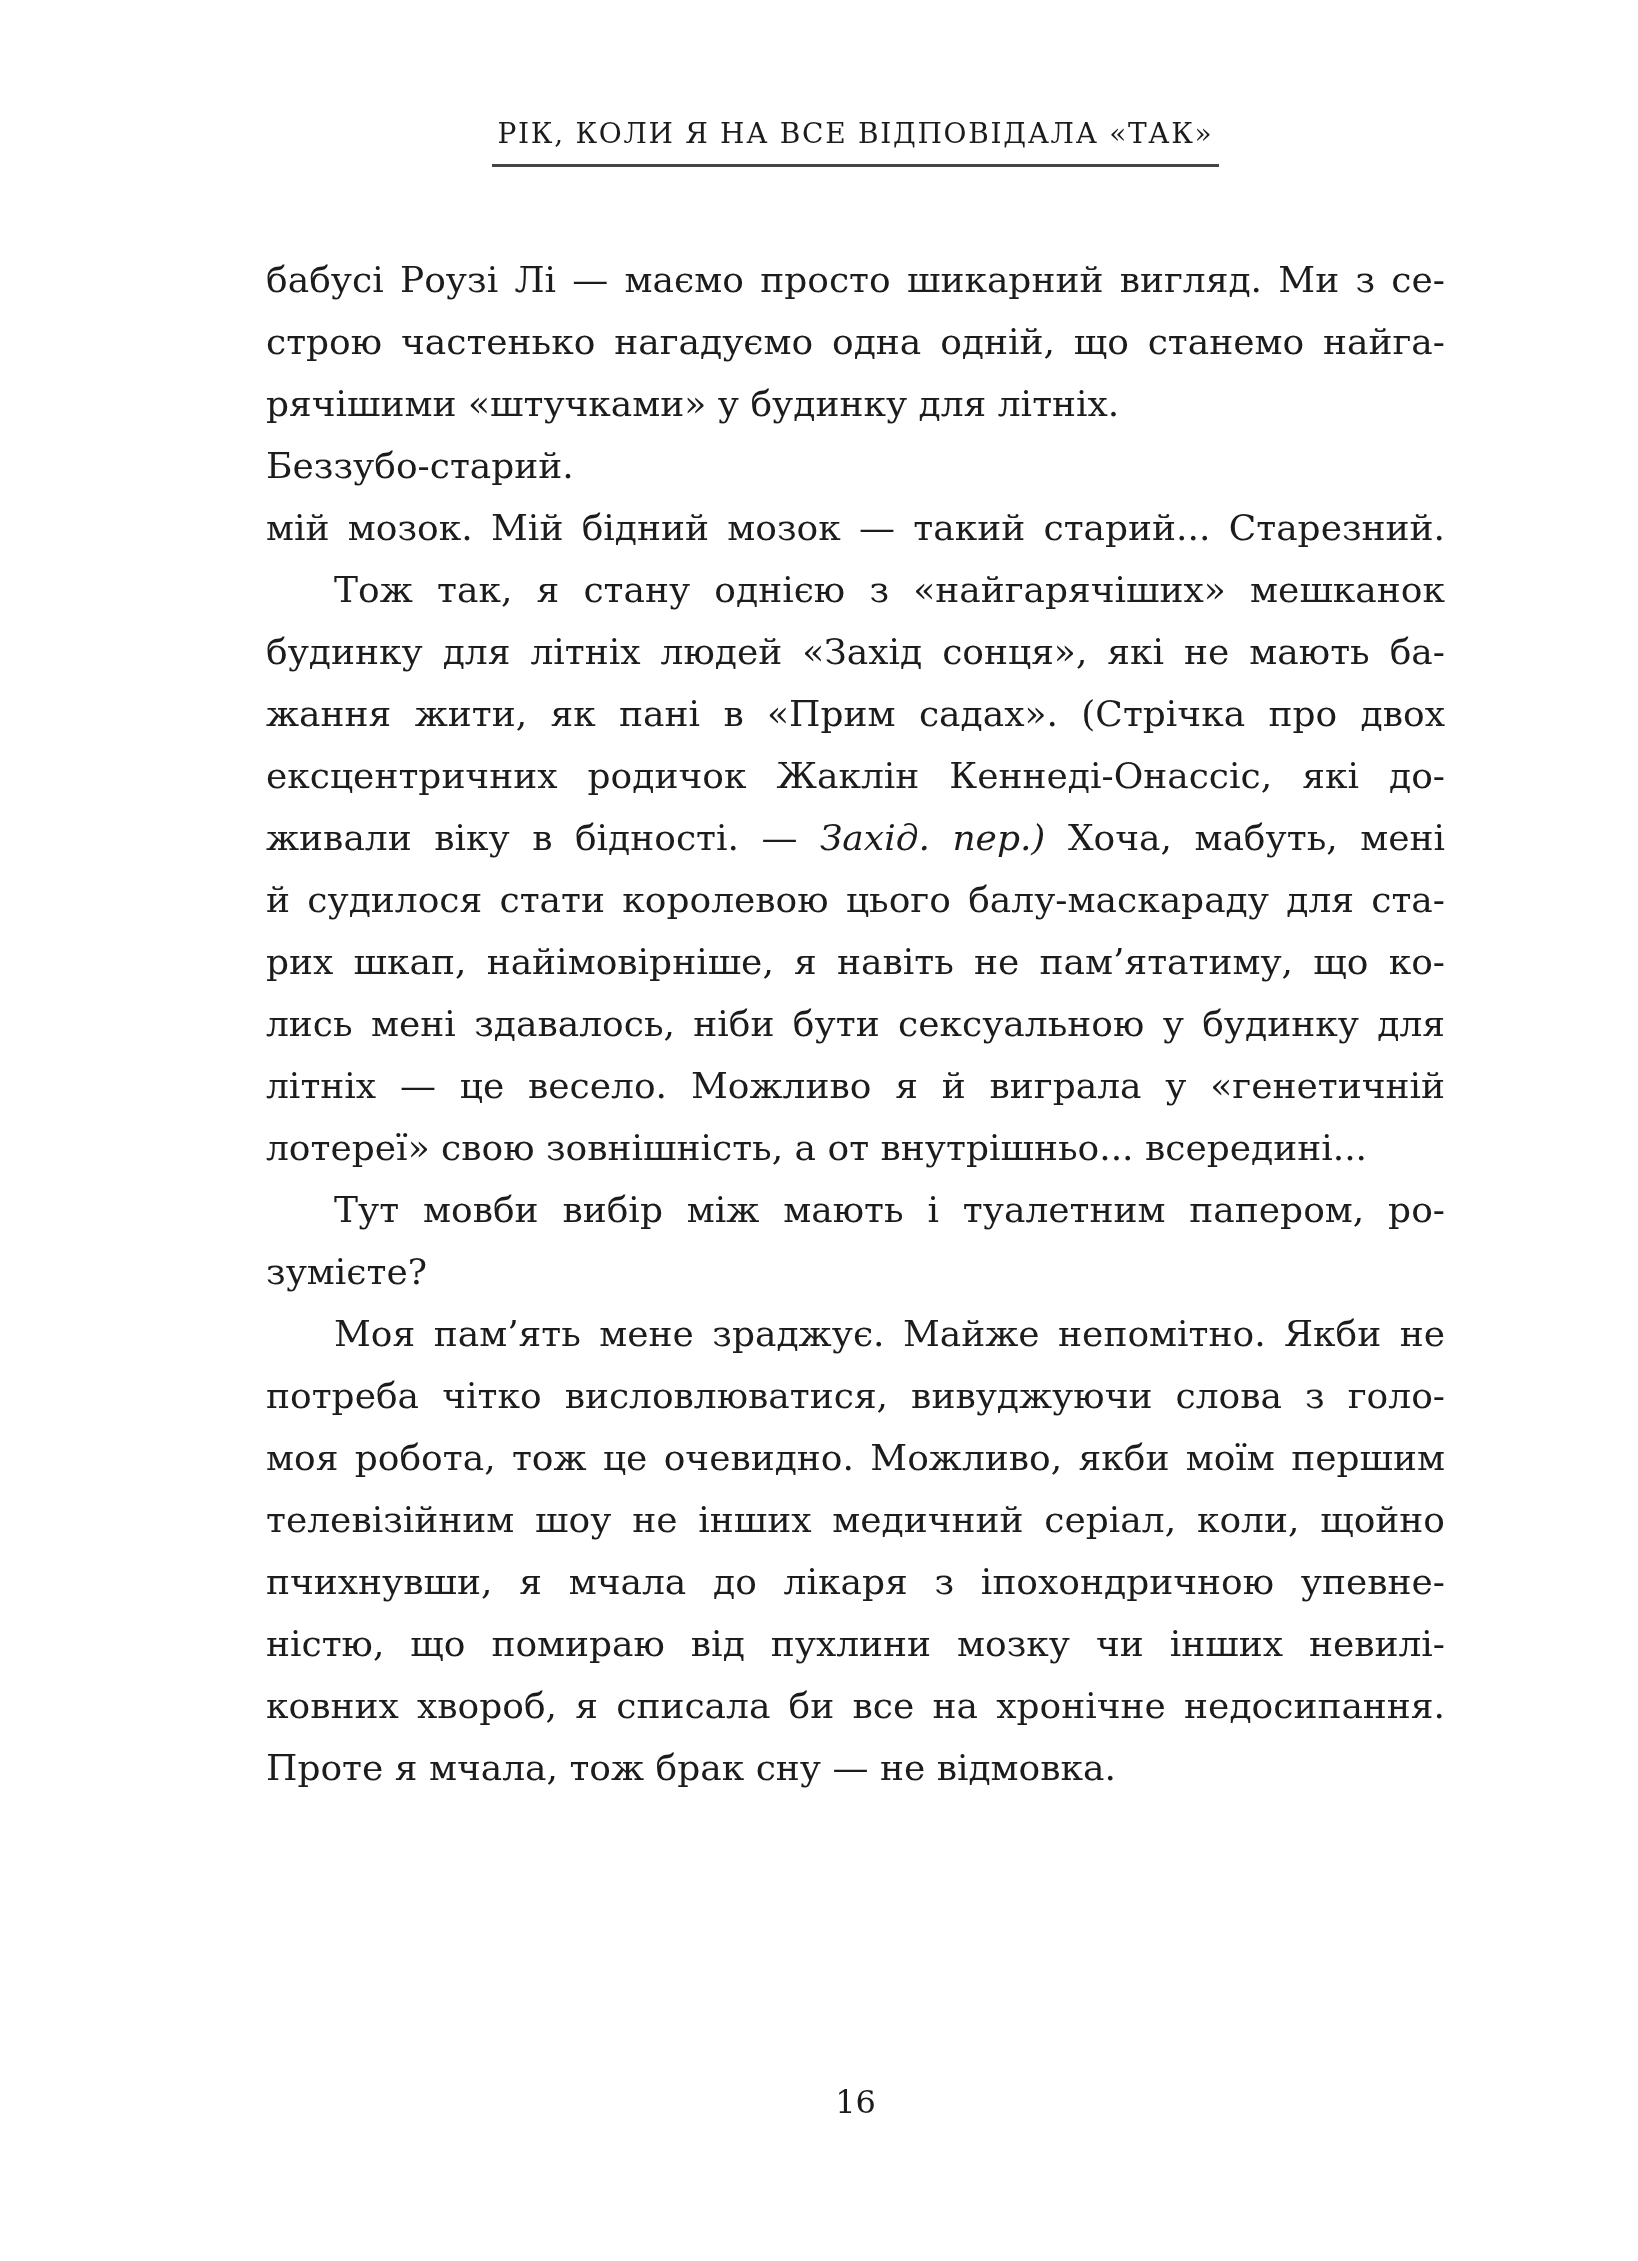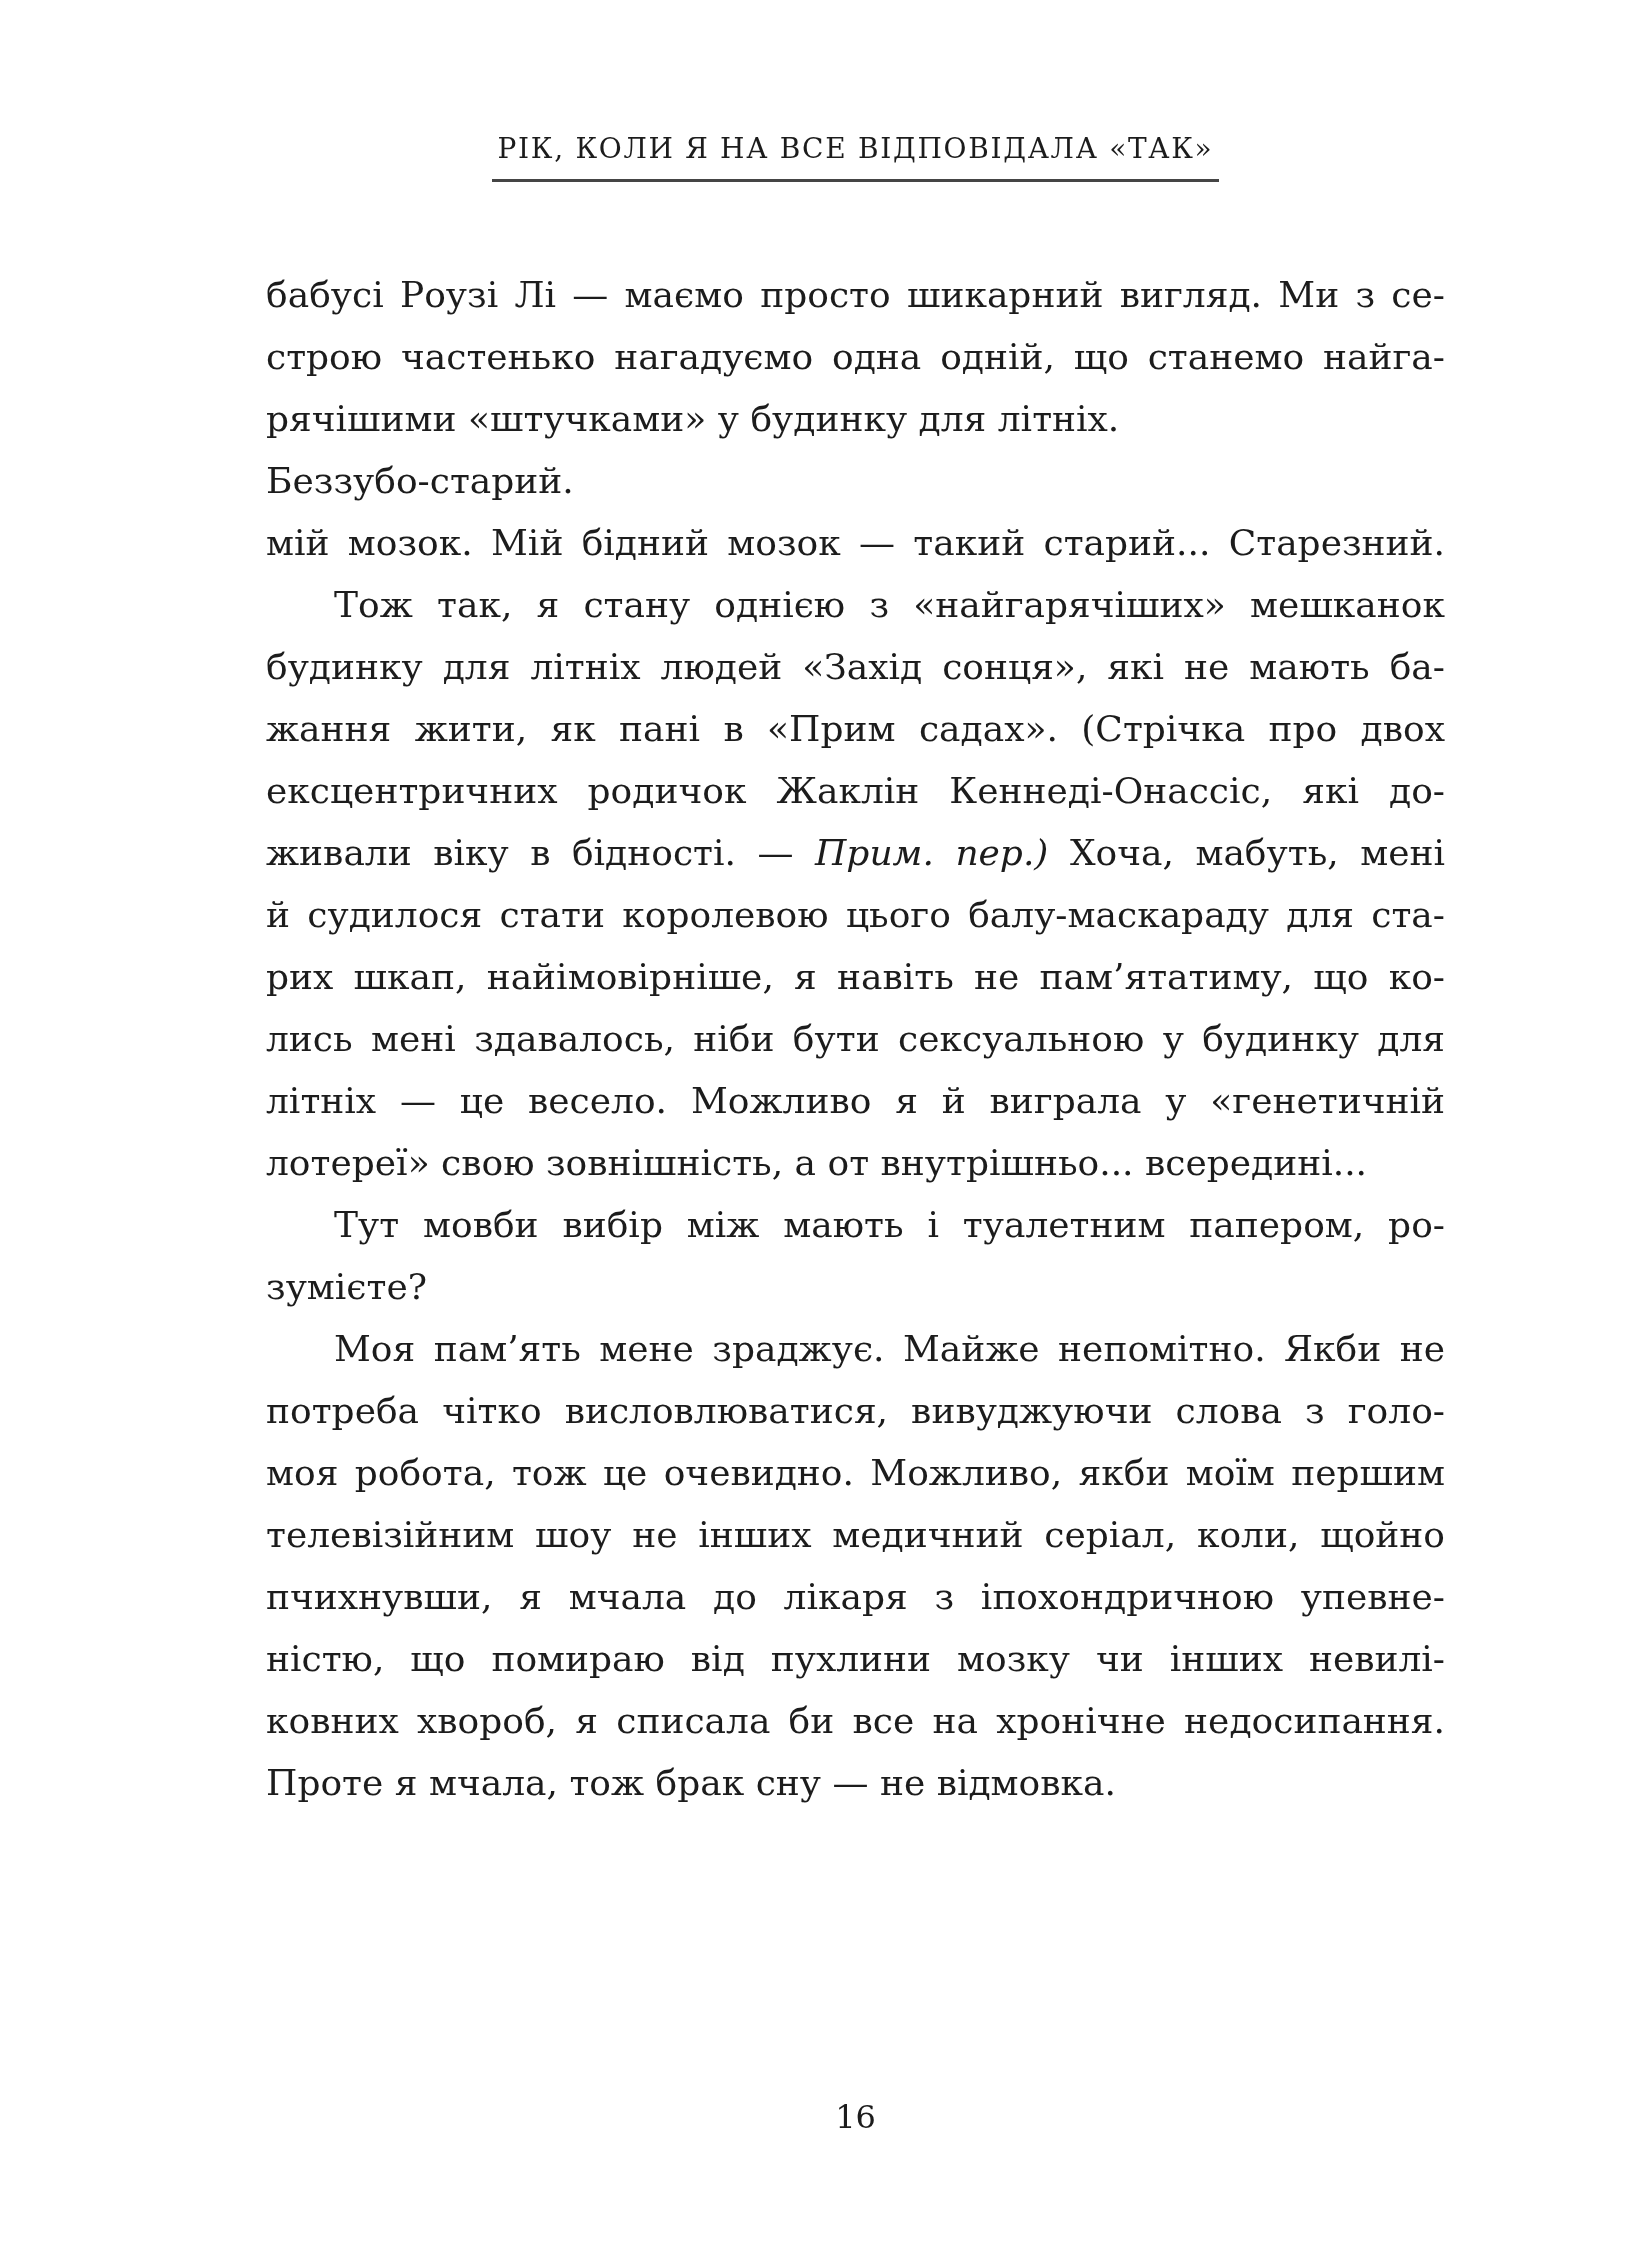--- a/index.html
+++ b/index.html
@@ -11,21 +11,21 @@
     position: relative;
     width: 1638px;
     height: 2261px;
     overflow: hidden;
     font-family: "DejaVu Serif", "Liberation Serif", serif;
     color: var(--text-color, #1c1c1c);
   }
   .content {
     position: absolute;
     left: 266px;
-    top: 16px;
+    top: 1px;
     width: 1179px;
     height: 1929px;
   }
   .running-head-wrap {
     position: absolute;
     top: 116px;
     left: 0;
     width: 100%;
     text-align: center;
   }
@@ -86,21 +86,21 @@
   <div class="body-text">
       <div class="line">бабусі Роузі Лі — маємо просто шикарний вигляд. Ми з се-</div>
       <div class="line">строю частенько нагадуємо одна одній, що станемо найга-</div>
       <div class="line last">рячішими «штучками» у будинку для літніх.</div>
       <div class="line last">Беззубо-старий.</div>
       <div class="line">мій мозок. Мій бідний мозок — такий старий... Старезний.</div>
       <div class="line indent">Тож так, я стану однією з «найгарячіших» мешканок</div>
       <div class="line">будинку для літніх людей «Захід сонця», які не мають ба-</div>
       <div class="line">жання жити, як пані в «Прим садах». (Стрічка про двох</div>
       <div class="line">ексцентричних родичок Жаклін Кеннеді-Онассіс, які до-</div>
-      <div class="line"><span>живали віку в бідності. — </span><span class="italic">Прим. пер.)</span><span> Хоча, мабуть, мені</span></div>
+      <div class="line"><span>живали віку в бідності. — </span><span class="italic">Захід. пер.)</span><span> Хоча, мабуть, мені</span></div>
       <div class="line">й судилося стати королевою цього балу-маскараду для ста-</div>
       <div class="line">рих шкап, найімовірніше, я навіть не пам’ятатиму, що ко-</div>
       <div class="line">лись мені здавалось, ніби бути сексуальною у будинку для</div>
       <div class="line">літніх — це весело. Можливо я й виграла у «генетичній</div>
       <div class="line last">лотереї» свою зовнішність, а от внутрішньо... всередині...</div>
       <div class="line indent">Тут мовби вибір між мають і туалетним папером, ро-</div>
       <div class="line last">зумієте?</div>
       <div class="line indent">Моя пам’ять мене зраджує. Майже непомітно. Якби не</div>
       <div class="line">потреба чітко висловлюватися, вивуджуючи слова з голо-</div>
       <div class="line">моя робота, тож це очевидно. Можливо, якби моїм першим</div>

